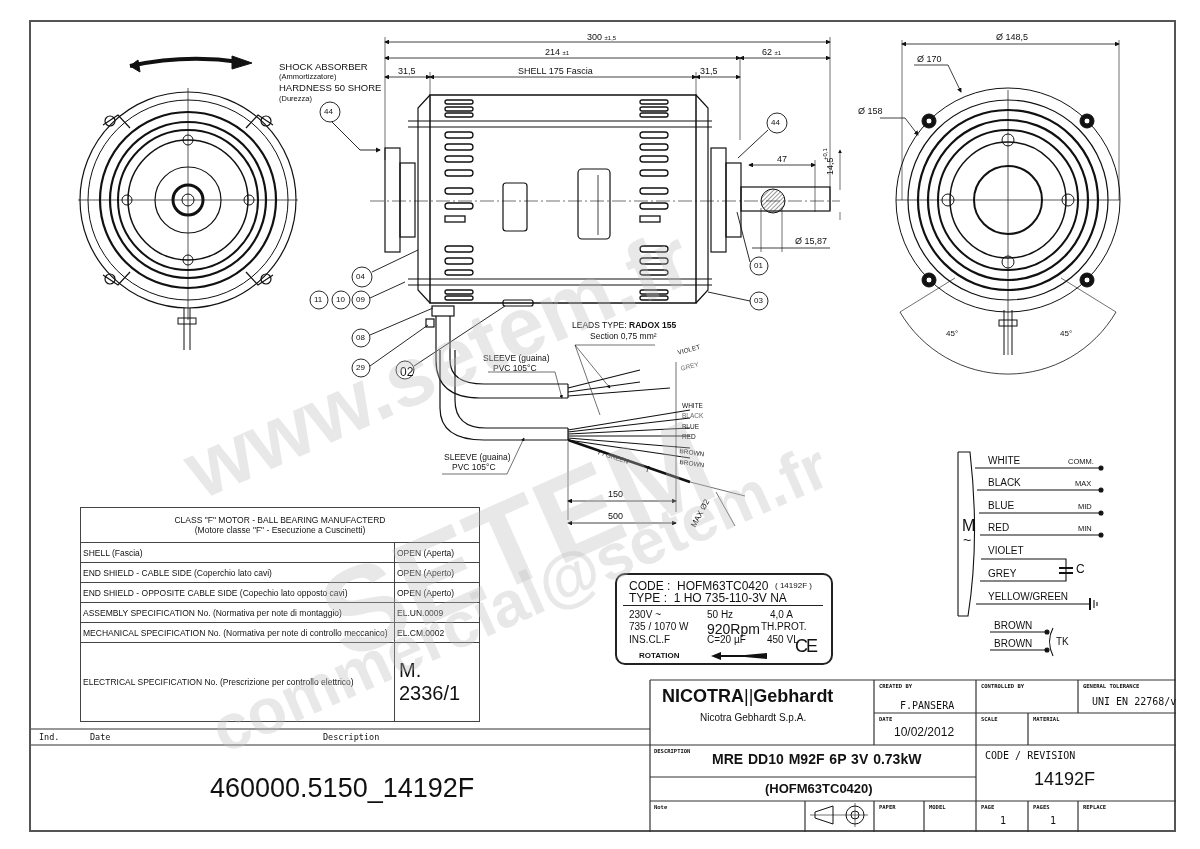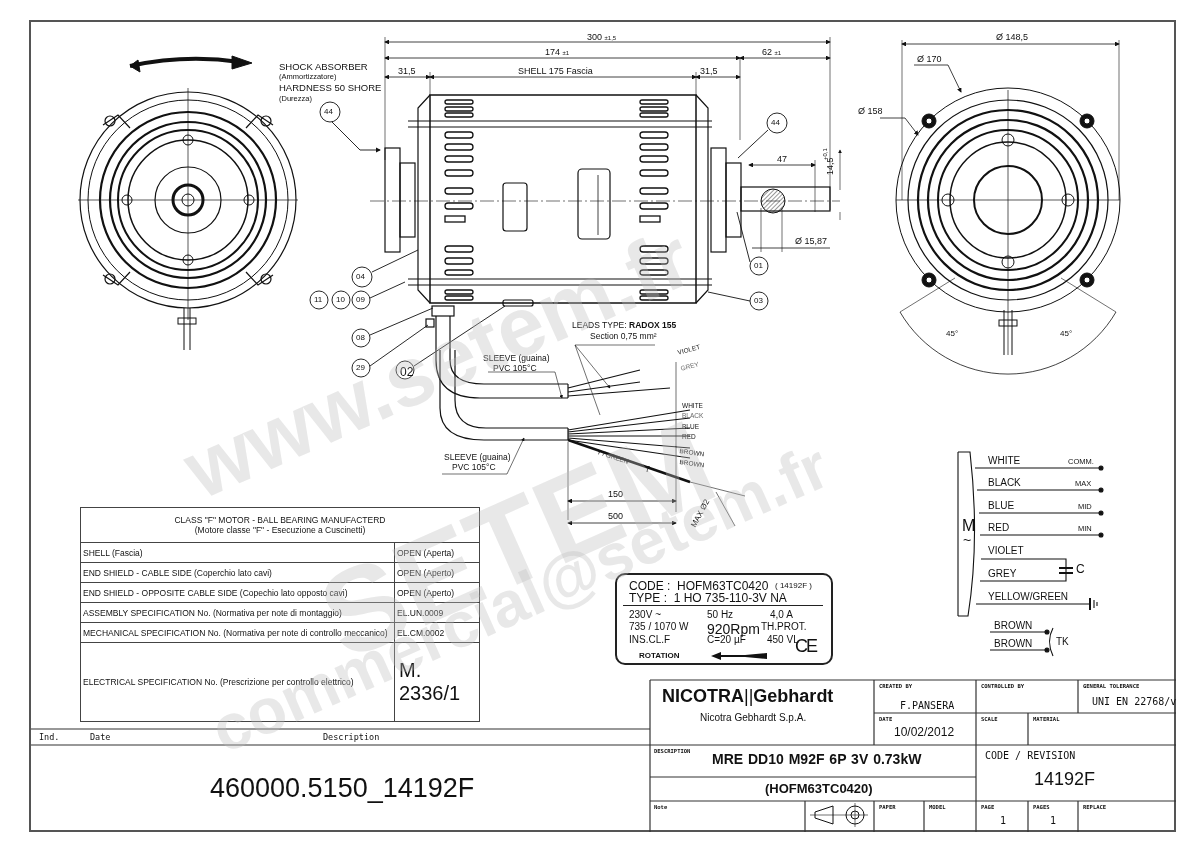--- a/index.html
+++ b/index.html
@@ -293,21 +293,21 @@
     <line x1="855" y1="803" x2="855" y2="827" stroke-width="0.6"></line>
   </g>
 </svg>
 
 <div class="t" style="left:279px;top:62px;font-size:9.5px;">SHOCK ABSORBER</div>
 <div class="t" style="left:279px;top:73px;font-size:7.5px;">(Ammortizzatore)</div>
 <div class="t" style="left:279px;top:83px;font-size:9.5px;">HARDNESS  50 SHORE</div>
 <div class="t" style="left:279px;top:95px;font-size:7.5px;">(Durezza)</div>
 
 <div class="t" style="left:587px;top:33px;"><span>300</span> <span style="font-size:6px">±1,5</span></div>
-<div class="t" style="left:545px;top:48px;"><span>174</span> <span style="font-size:6px">±1</span></div>
+<div class="t" style="left:545px;top:48px;"><span>214</span> <span style="font-size:6px">±1</span></div>
 <div class="t" style="left:762px;top:48px;"><span>62</span> <span style="font-size:6px">±1</span></div>
 <div class="t" style="left:398px;top:67px;">31,5</div>
 <div class="t" style="left:700px;top:67px;">31,5</div>
 <div class="t" style="left:518px;top:67px;">SHELL  175  Fascia</div>
 <div class="t" style="left:777px;top:155px;">47</div>
 <div class="t" style="left:826px;top:175px;transform:rotate(-90deg);transform-origin:left top;">14,5</div>
 <div class="t" style="left:822px;top:160px;font-size:6px;transform:rotate(-90deg);transform-origin:left top;">+0,1</div>
 <div class="t" style="left:795px;top:237px;">Ø 15,87</div>
 <div class="t" style="left:996px;top:33px;">Ø 148,5</div>
 <div class="t" style="left:917px;top:55px;">Ø 170</div>

